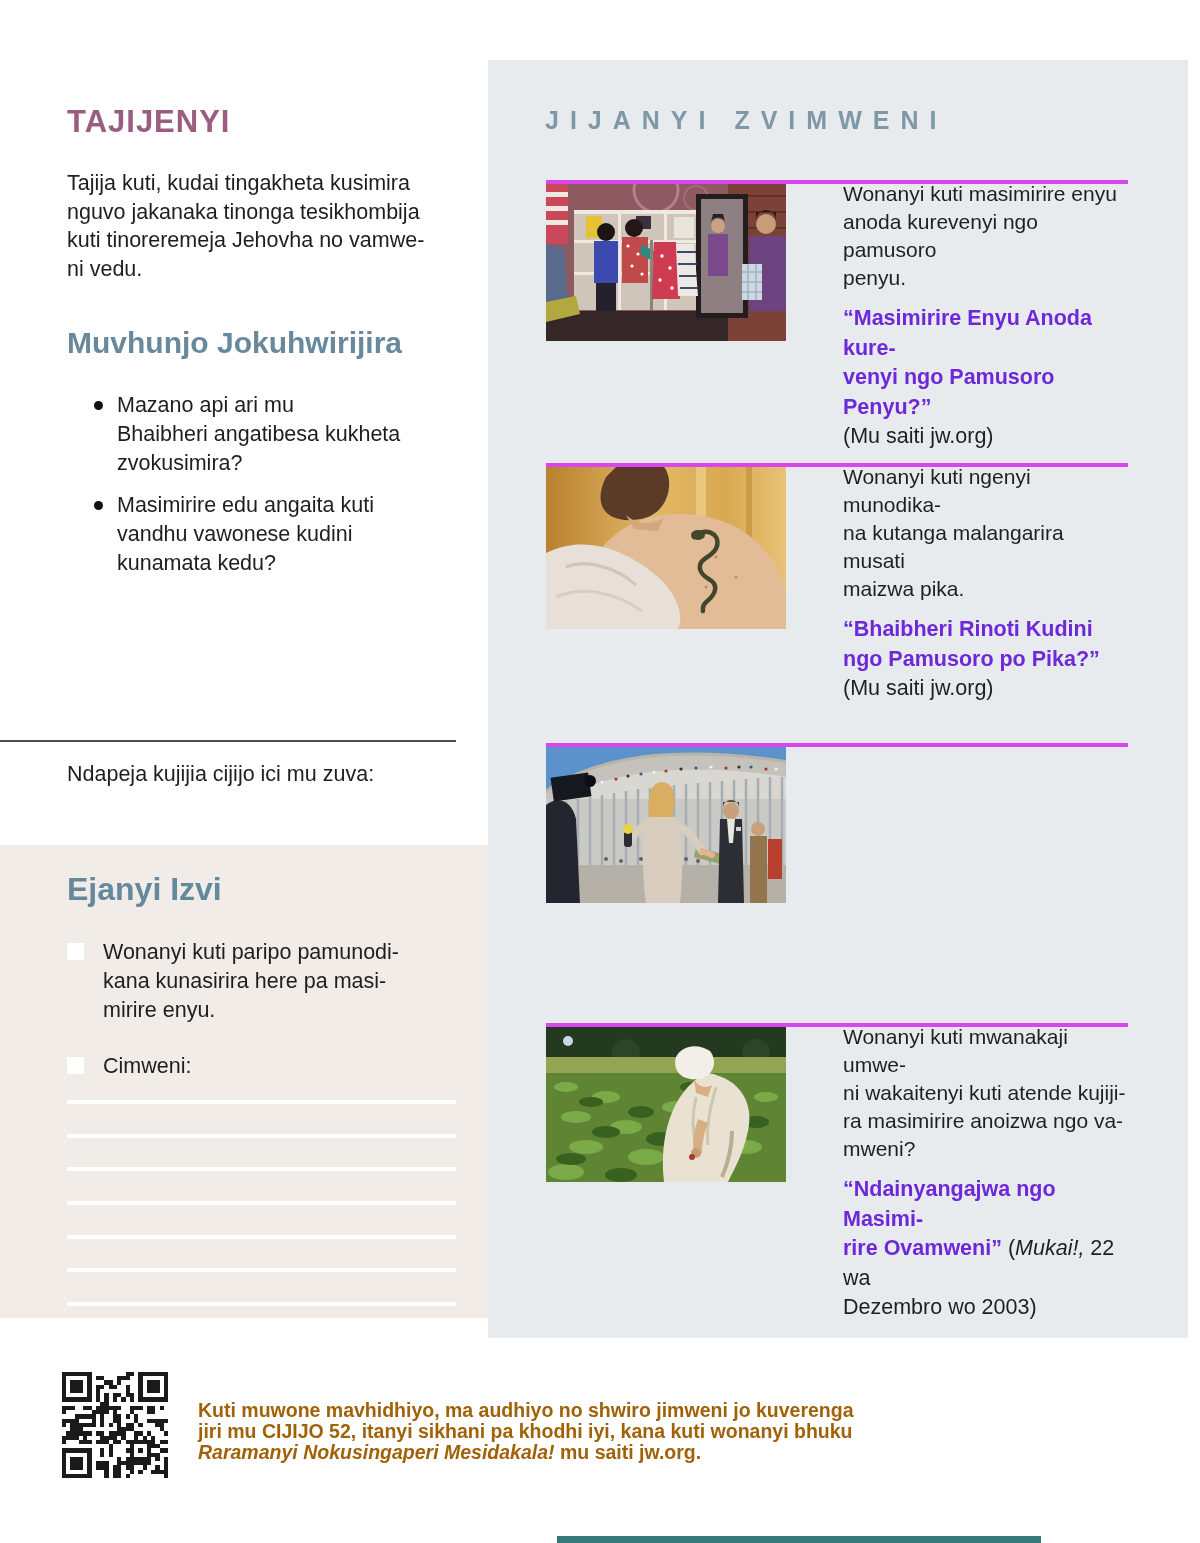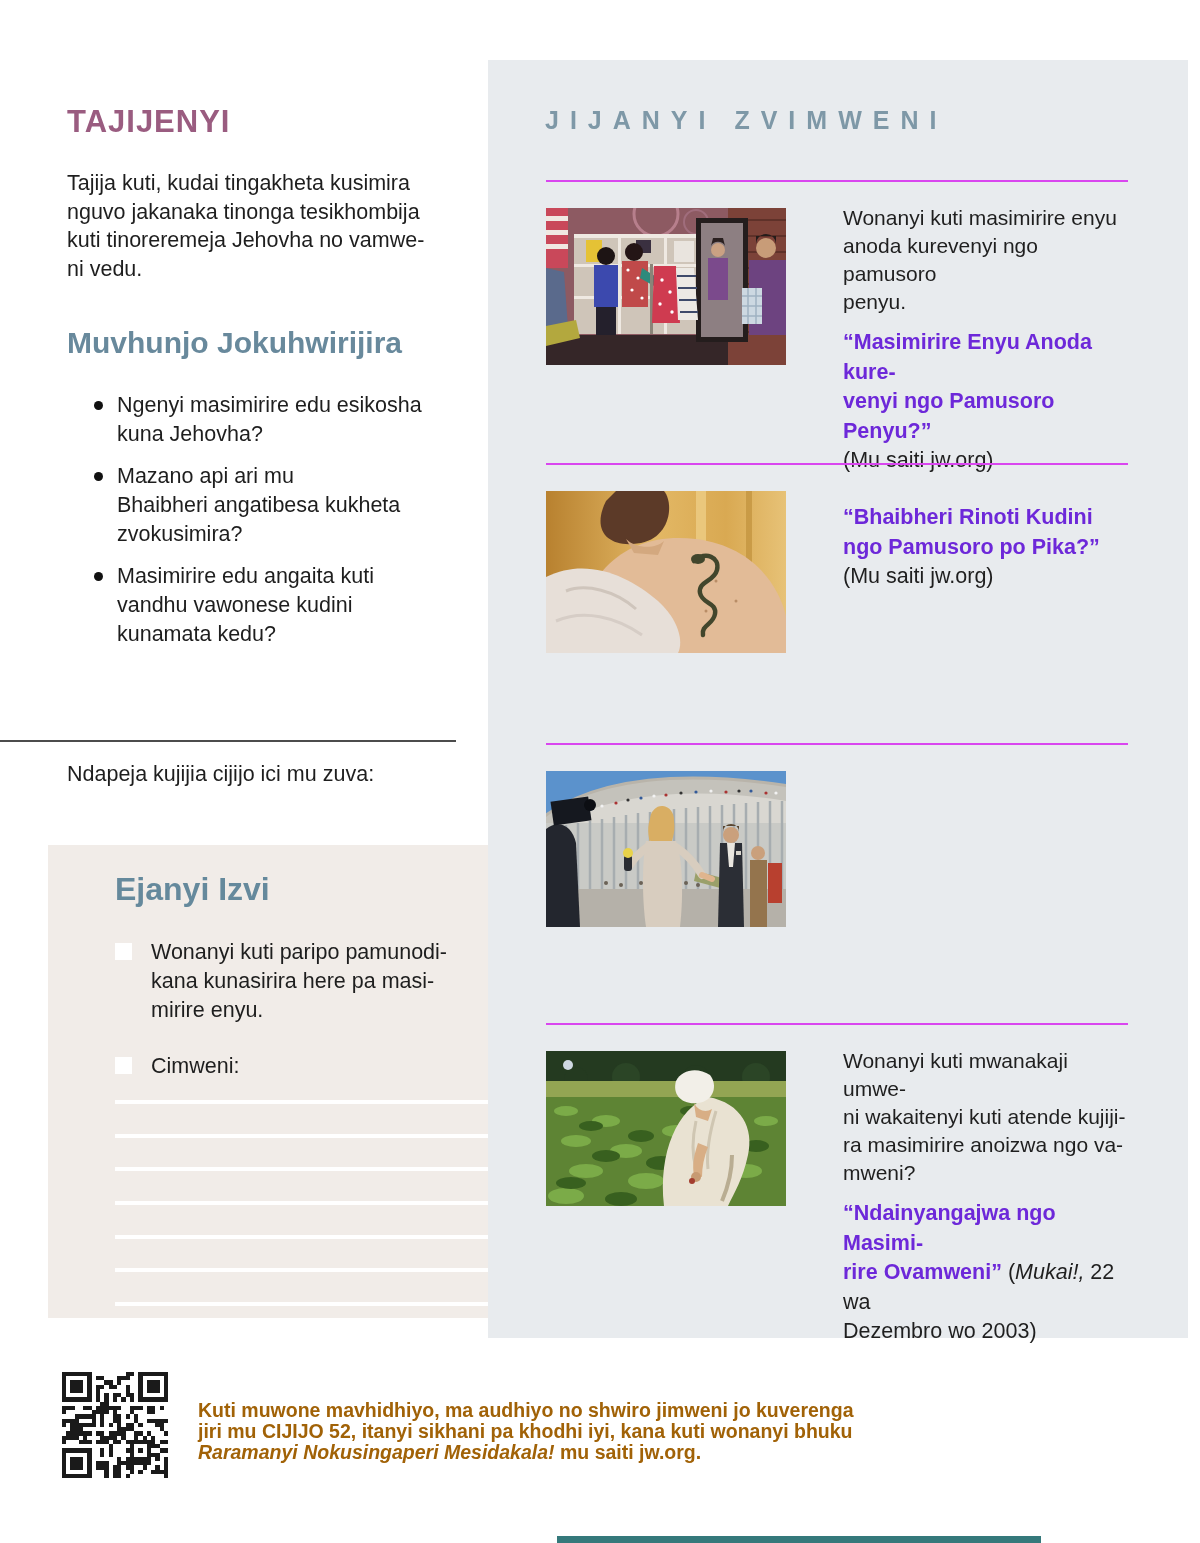--- a/index.html
+++ b/index.html
@@ -27,37 +27,37 @@
     font-size:30px; font-weight:700; color:#68899c;
   }
   .questions { position:absolute; left:67px; top:391px; width:400px; list-style:none; }
   .questions li { position:relative; padding-left:50px; margin-bottom:13px;
     font-size:21.5px; line-height:29px; color:#1e1e1e; }
   .questions .dot { position:absolute; left:27px; top:10px; width:9px; height:9px;
     border-radius:50%; background:#111; }
   .hr-left { position:absolute; left:0; top:740px; width:456px; border-top:2px solid #4c4c4c; }
   .note { position:absolute; left:67px; top:762px; font-size:21.5px; color:#1e1e1e; }
 
-  .answer-box { position:absolute; left:0; top:845px; width:526px; height:473px; background:#f1ece8;margin-left:48px; }
+  .answer-box { position:absolute; left:0; top:845px; width:526px; height:473px; background:#f1ece8; }
   .answer-box h2 { position:absolute; left:67px; top:26px;
     font-size:32px; font-weight:700; color:#65899c; }
   .check-row { position:absolute; left:67px; width:365px; }
   .check-row.r1 { top:93px; }
   .check-row.r2 { top:207px; }
   .checkbox { position:absolute; left:0; top:5px; width:17px; height:17px; background:#ffffff; }
   .check-label { display:block; margin-left:36px; font-size:21.5px; line-height:29px; color:#1e1e1e; }
   .write-lines { position:absolute; left:67px; top:255px; width:389px; }
   .write-line { height:4px; background:#ffffff; margin-bottom:29.7px; }
 
   
   .right-panel { position:absolute; left:488px; top:60px; width:700px; height:1278px; background:#e8ebee; }
   .panel-title { position:absolute; left:57px; top:46px;
     font-size:25px; font-weight:700; letter-spacing:11px; color:#7e98a7; }
   .res-item { position:absolute; left:58px; width:582px;
-    border-top:2px solid #d946ef; padding-top:26px; display:flex; }
+    border-top:4px solid #d946ef; display:flex; }
   .res-item.i1 { top:120px; }
   .res-item.i2 { top:403px; }
   .res-item.i3 { top:683px; }
   .res-item.i4 { top:963px; }
   .res-photo { flex:0 0 auto; display:block; }
   .res-text { margin-left:57px; width:292px; }
   .res-text .desc { margin-top:-4px; font-size:21px; line-height:28px; color:#1f1f1f; }
   .res-text .ref  { margin-top:12px; font-size:21.5px; line-height:29.5px; color:#1f1f1f; }
 
   
@@ -72,25 +72,20 @@
 <h1 class="page-title">TAJIJENYI</h1>
 
 <p class="intro ml">Tajija kuti, kudai tingakheta kusimira
 nguvo jakanaka tinonga tesikhombija
 kuti tinoreremeja Jehovha no vamwe-
 ni vedu.</p>
 
 <h2 class="questions-heading">Muvhunjo Jokuhwirijira</h2>
 
 <ul class="questions">
-  <li>
-    <span class="dot"></span>
-    <span class="ml">Ngenyi masimirire edu esikosha
-kuna Jehovha?</span>
-  </li>
   <li>
     <span class="dot"></span>
     <span class="ml">Mazano api ari mu
 Bhaibheri angatibesa kukheta
 zvokusimira?</span>
   </li>
   <li>
     <span class="dot"></span>
     <span class="ml">Masimirire edu angaita kuti
 vandhu vawonese kudini
@@ -234,20 +229,23 @@
       <path d="M10,130 C38,118 70,126 96,144" stroke="#d6cdc6" stroke-width="3" fill="none"></path>
       <g fill="none" stroke="#42462c" stroke-width="4.5" stroke-linecap="round">
         <path d="M148,70 c12,-10 26,-4 23,9 c-3,12 -19,11 -17,23 c2,11 17,9 15,21 c-2,11 -14,11 -12,21"></path>
       </g>
       <ellipse cx="152" cy="68" rx="7" ry="5" fill="#42462c"></ellipse>
       <circle cx="170" cy="90" r="1.5" fill="#b98d66"></circle>
         <circle cx="190" cy="110" r="1.5" fill="#b98d66"></circle>
         <circle cx="160" cy="120" r="1.5" fill="#b98d66"></circle>
     </svg>
     <div class="res-text">
+      <p class="desc ml">Wonanyi kuti ngenyi munodika-
+na kutanga malangarira musati
+maizwa pika.</p>
       <p class="ref ml"><span class="b">“Bhaibheri Rinoti Kudini
 ngo Pamusoro po Pika?”</span><span>
 (Mu saiti jw.org)</span></p>
     </div>
   </article>
 
   <article class="res-item i3">
     <svg class="res-photo" width="240" height="156" viewBox="0 0 240 156" preserveAspectRatio="none">
       <rect width="240" height="156" fill="#5b92cc"></rect>
       <path d="M0,46 C50,10 130,0 240,16 L240,120 L0,120 Z" fill="#d9d7d1"></path>

